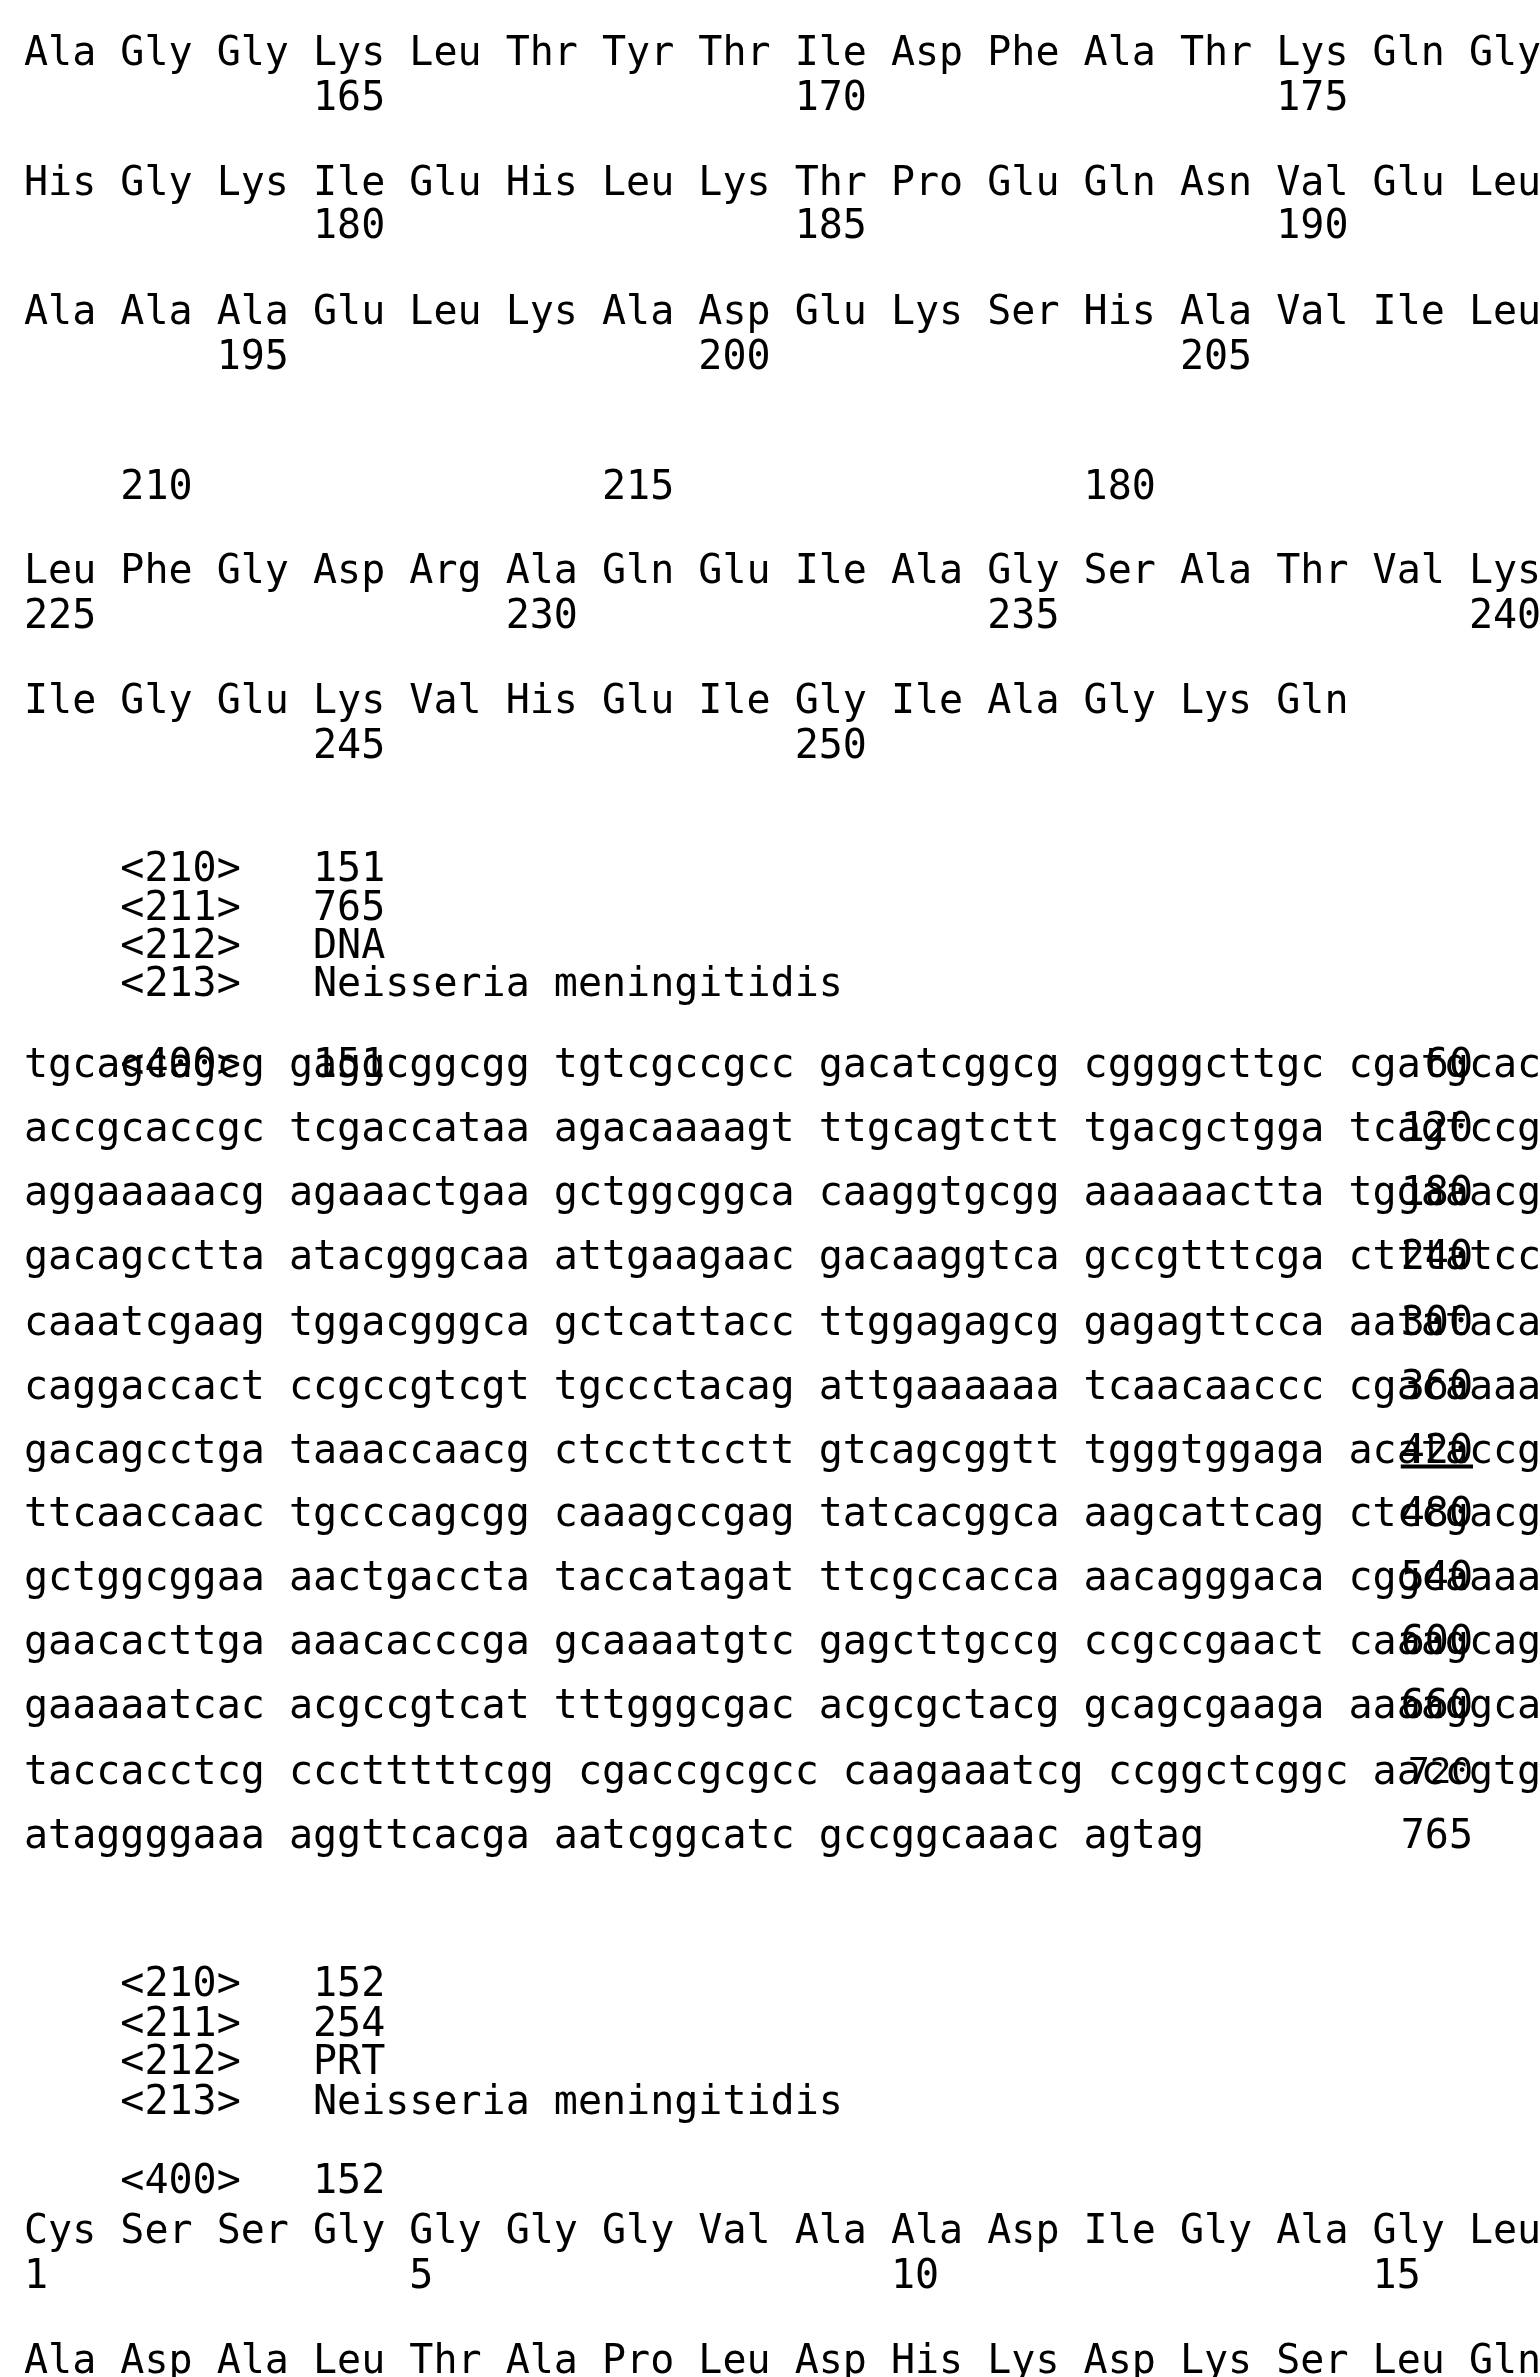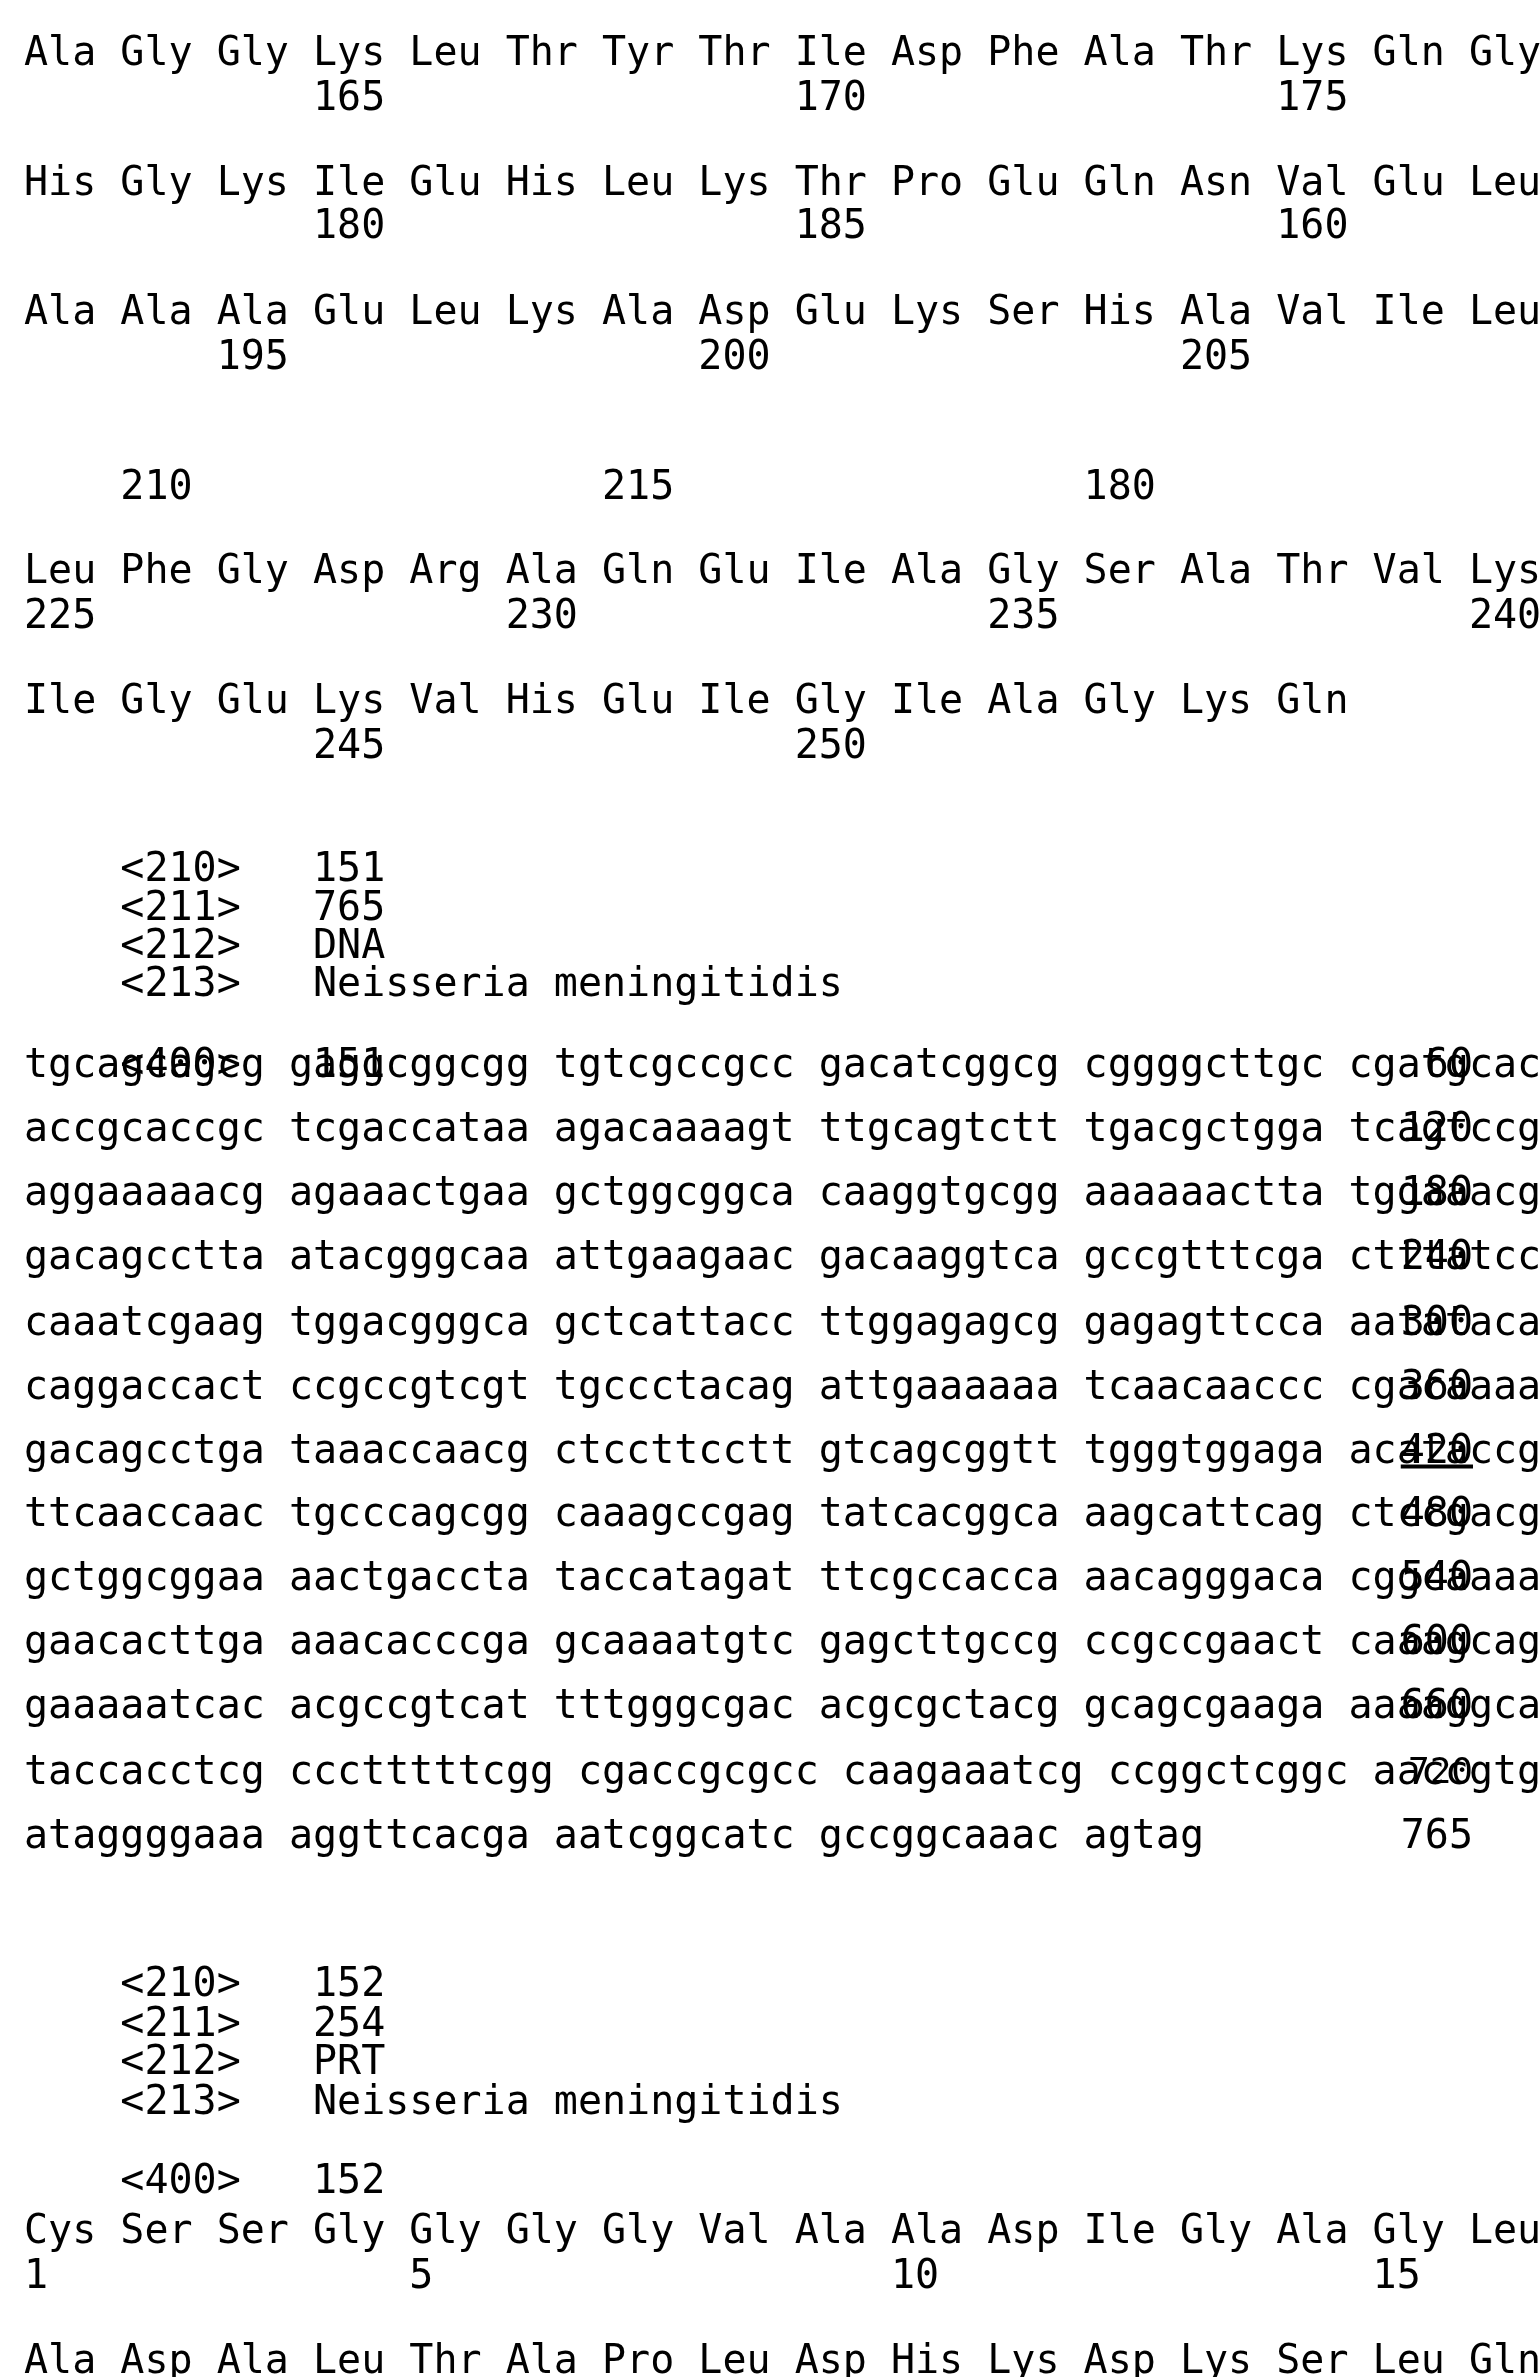--- a/index.html
+++ b/index.html
@@ -67,21 +67,21 @@
 </style>
 </head>
 <body>
 
 <div class="page" style="transform-origin: left top; transform: scale(1, 1.727);">
 
   <div class="line aa-row" style="top: 17.3px; transform-origin: left top; transform: scaleY(0.579039); font-size: 40px; line-height: 45px;">Ala Gly Gly Lys Leu Thr Tyr Thr Ile Asp Phe Ala Thr Lys Gln Gly</div>
   <div class="line aa-num" style="top: 43px; transform-origin: left top; transform: scaleY(0.579039); font-size: 40px; line-height: 45px;">            165                 170                 175</div>
 
   <div class="line aa-row" style="top: 92px; transform-origin: left top; transform: scaleY(0.579039); font-size: 40px; line-height: 45px;">His Gly Lys Ile Glu His Leu Lys Thr Pro Glu Gln Asn Val Glu Leu</div>
-  <div class="line aa-num" style="top: 117px; transform-origin: left top; transform: scaleY(0.579039); font-size: 40px; line-height: 45px;">            180                 185                 160</div>
+  <div class="line aa-num" style="top: 117px; transform-origin: left top; transform: scaleY(0.579039); font-size: 40px; line-height: 45px;">            180                 185                 190</div>
 
   <div class="line aa-row" style="top: 167px; transform-origin: left top; transform: scaleY(0.579039); font-size: 40px; line-height: 45px;">Ala Ala Ala Glu Leu Lys Ala Asp Glu Lys Ser His Ala Val Ile Leu</div>
   <div class="line aa-num" style="top: 193px; transform-origin: left top; transform: scaleY(0.579039); font-size: 40px; line-height: 45px;">        195                 200                 205</div>
 
   <div class="line aa-num" style="top: 268px; transform-origin: left top; transform: scaleY(0.579039); font-size: 40px; line-height: 45px;">    210                 215                 180</div>
 
   <div class="line aa-row" style="top: 317px; transform-origin: left top; transform: scaleY(0.579039); font-size: 40px; line-height: 45px;">Leu Phe Gly Asp Arg Ala Gln Glu Ile Ala Gly Ser Ala Thr Val Lys</div>
   <div class="line aa-num" style="top: 343px; transform-origin: left top; transform: scaleY(0.579039); font-size: 40px; line-height: 45px;">225                 230                 235                 240</div>
 
   <div class="line aa-row" style="top: 392px; transform-origin: left top; transform: scaleY(0.579039); font-size: 40px; line-height: 45px;">Ile Gly Glu Lys Val His Glu Ile Gly Ile Ala Gly Lys Gln</div>

